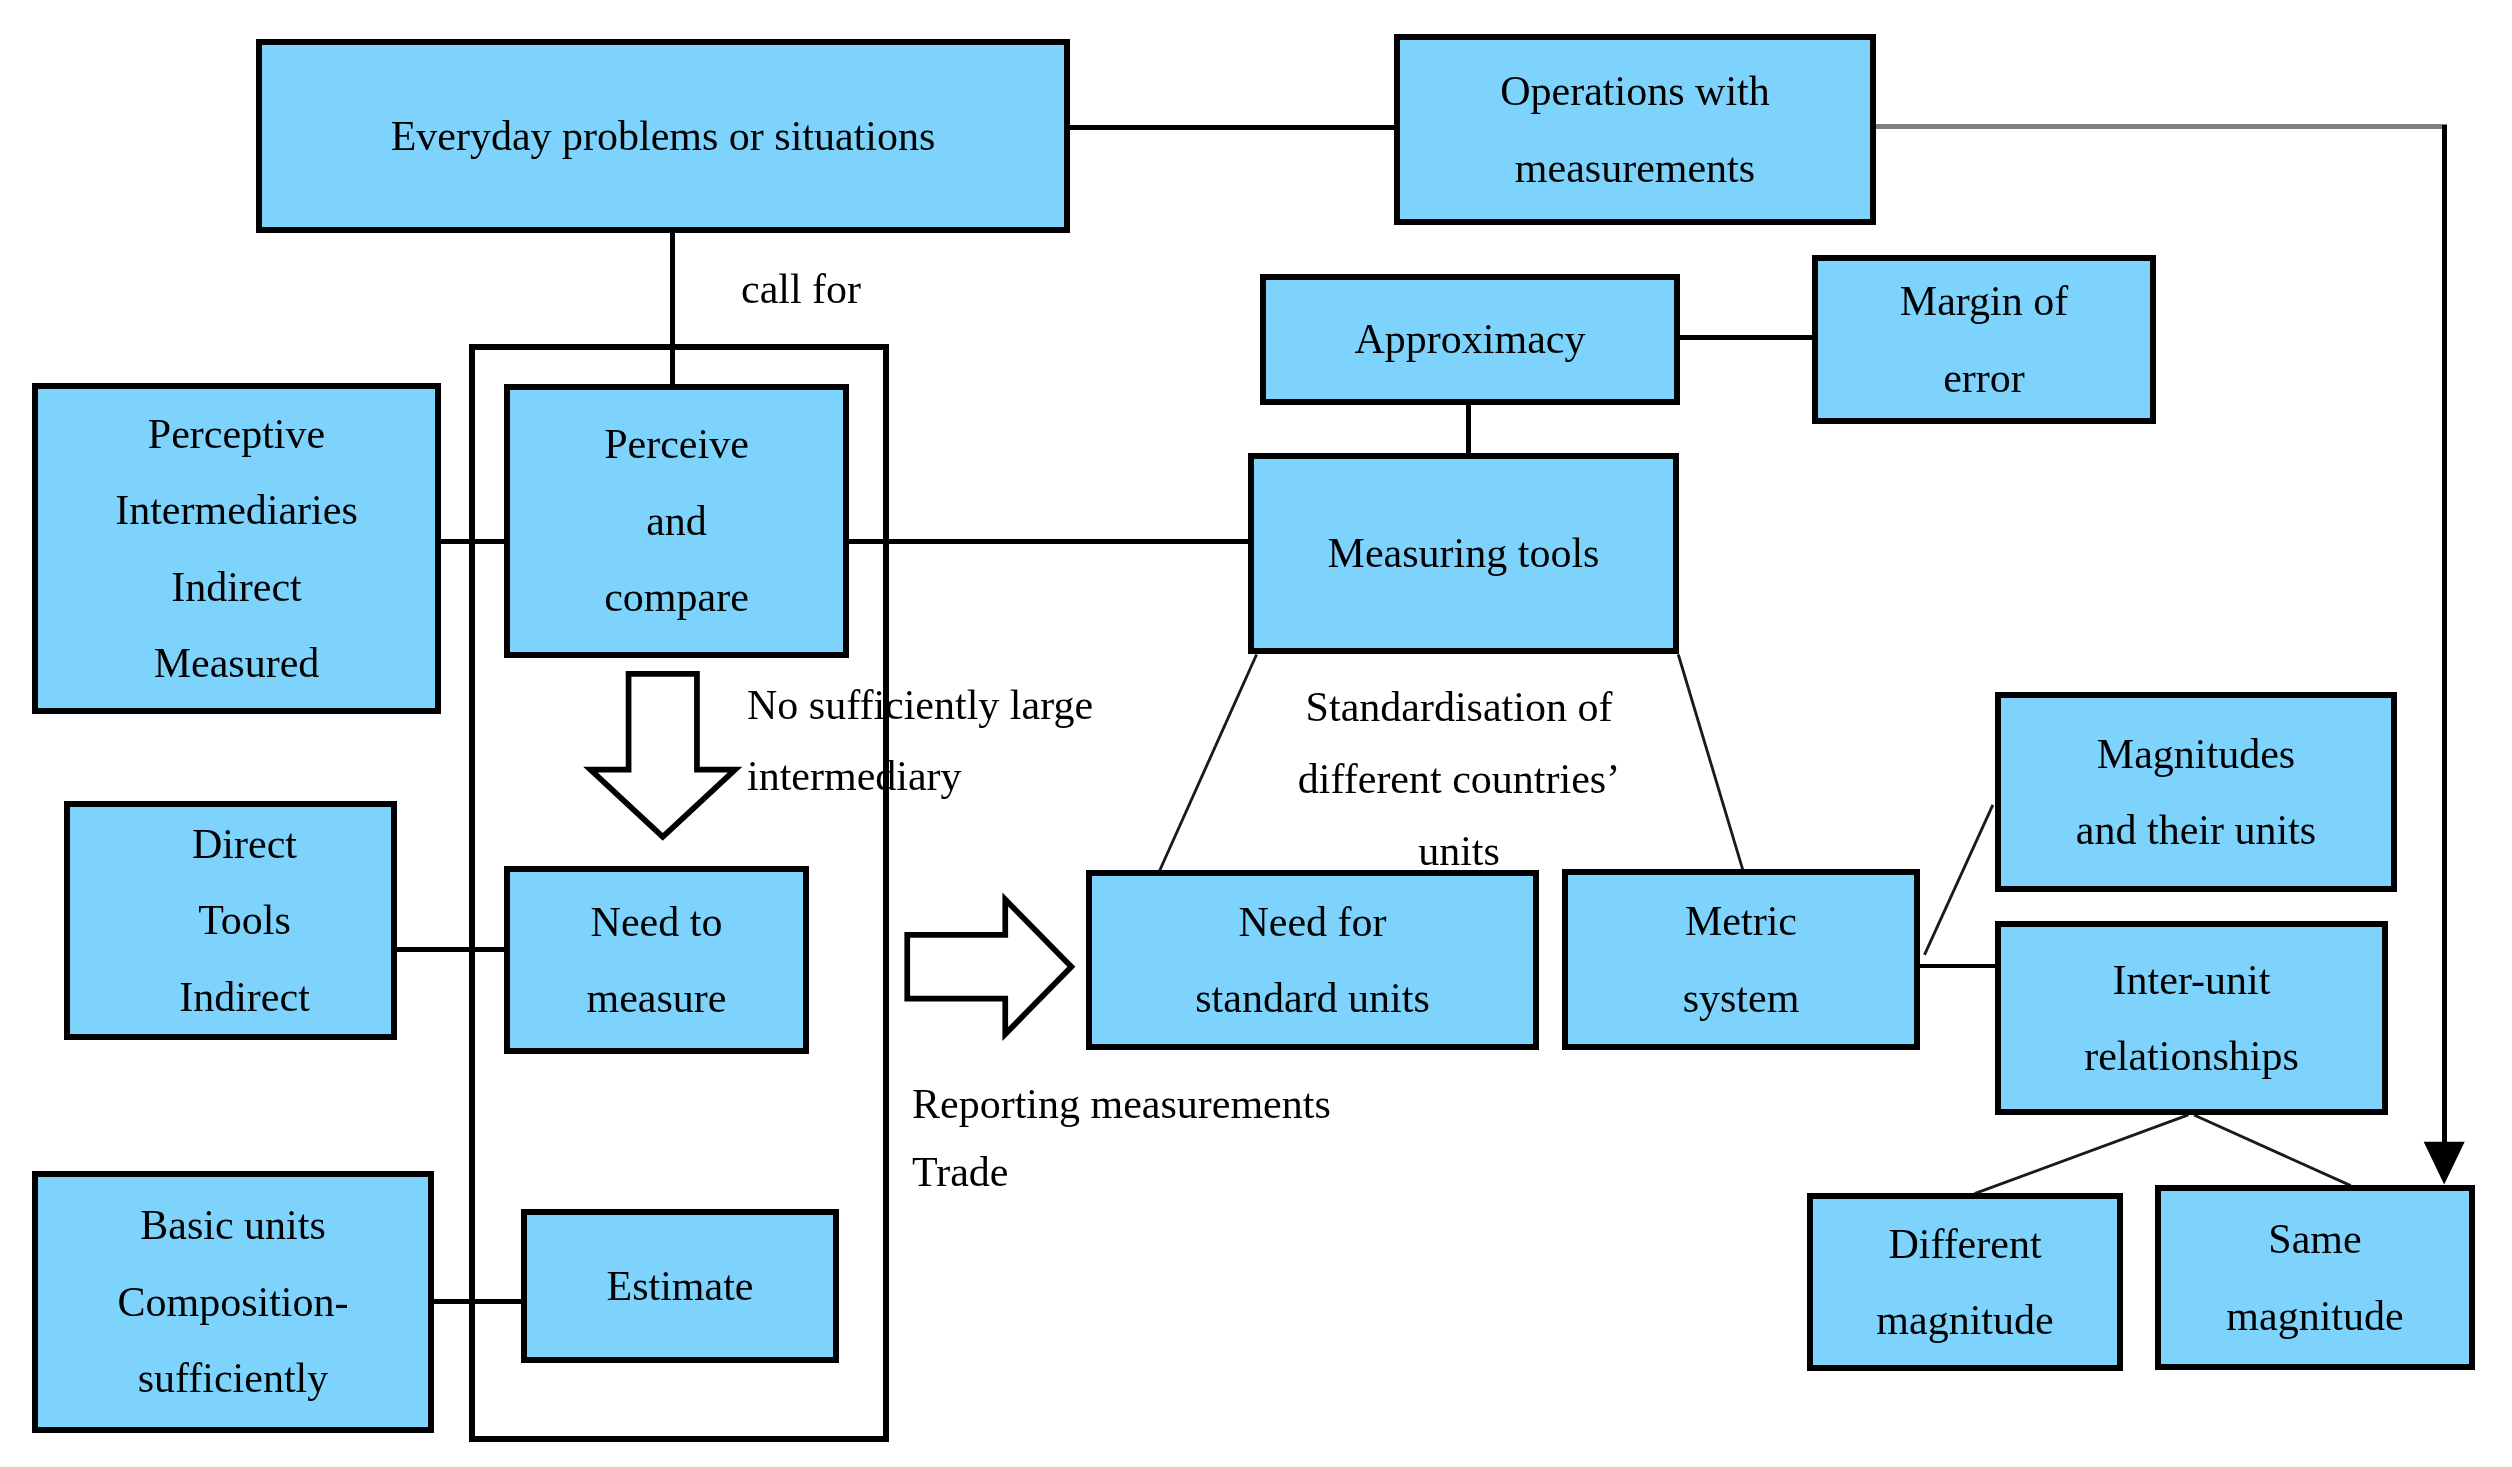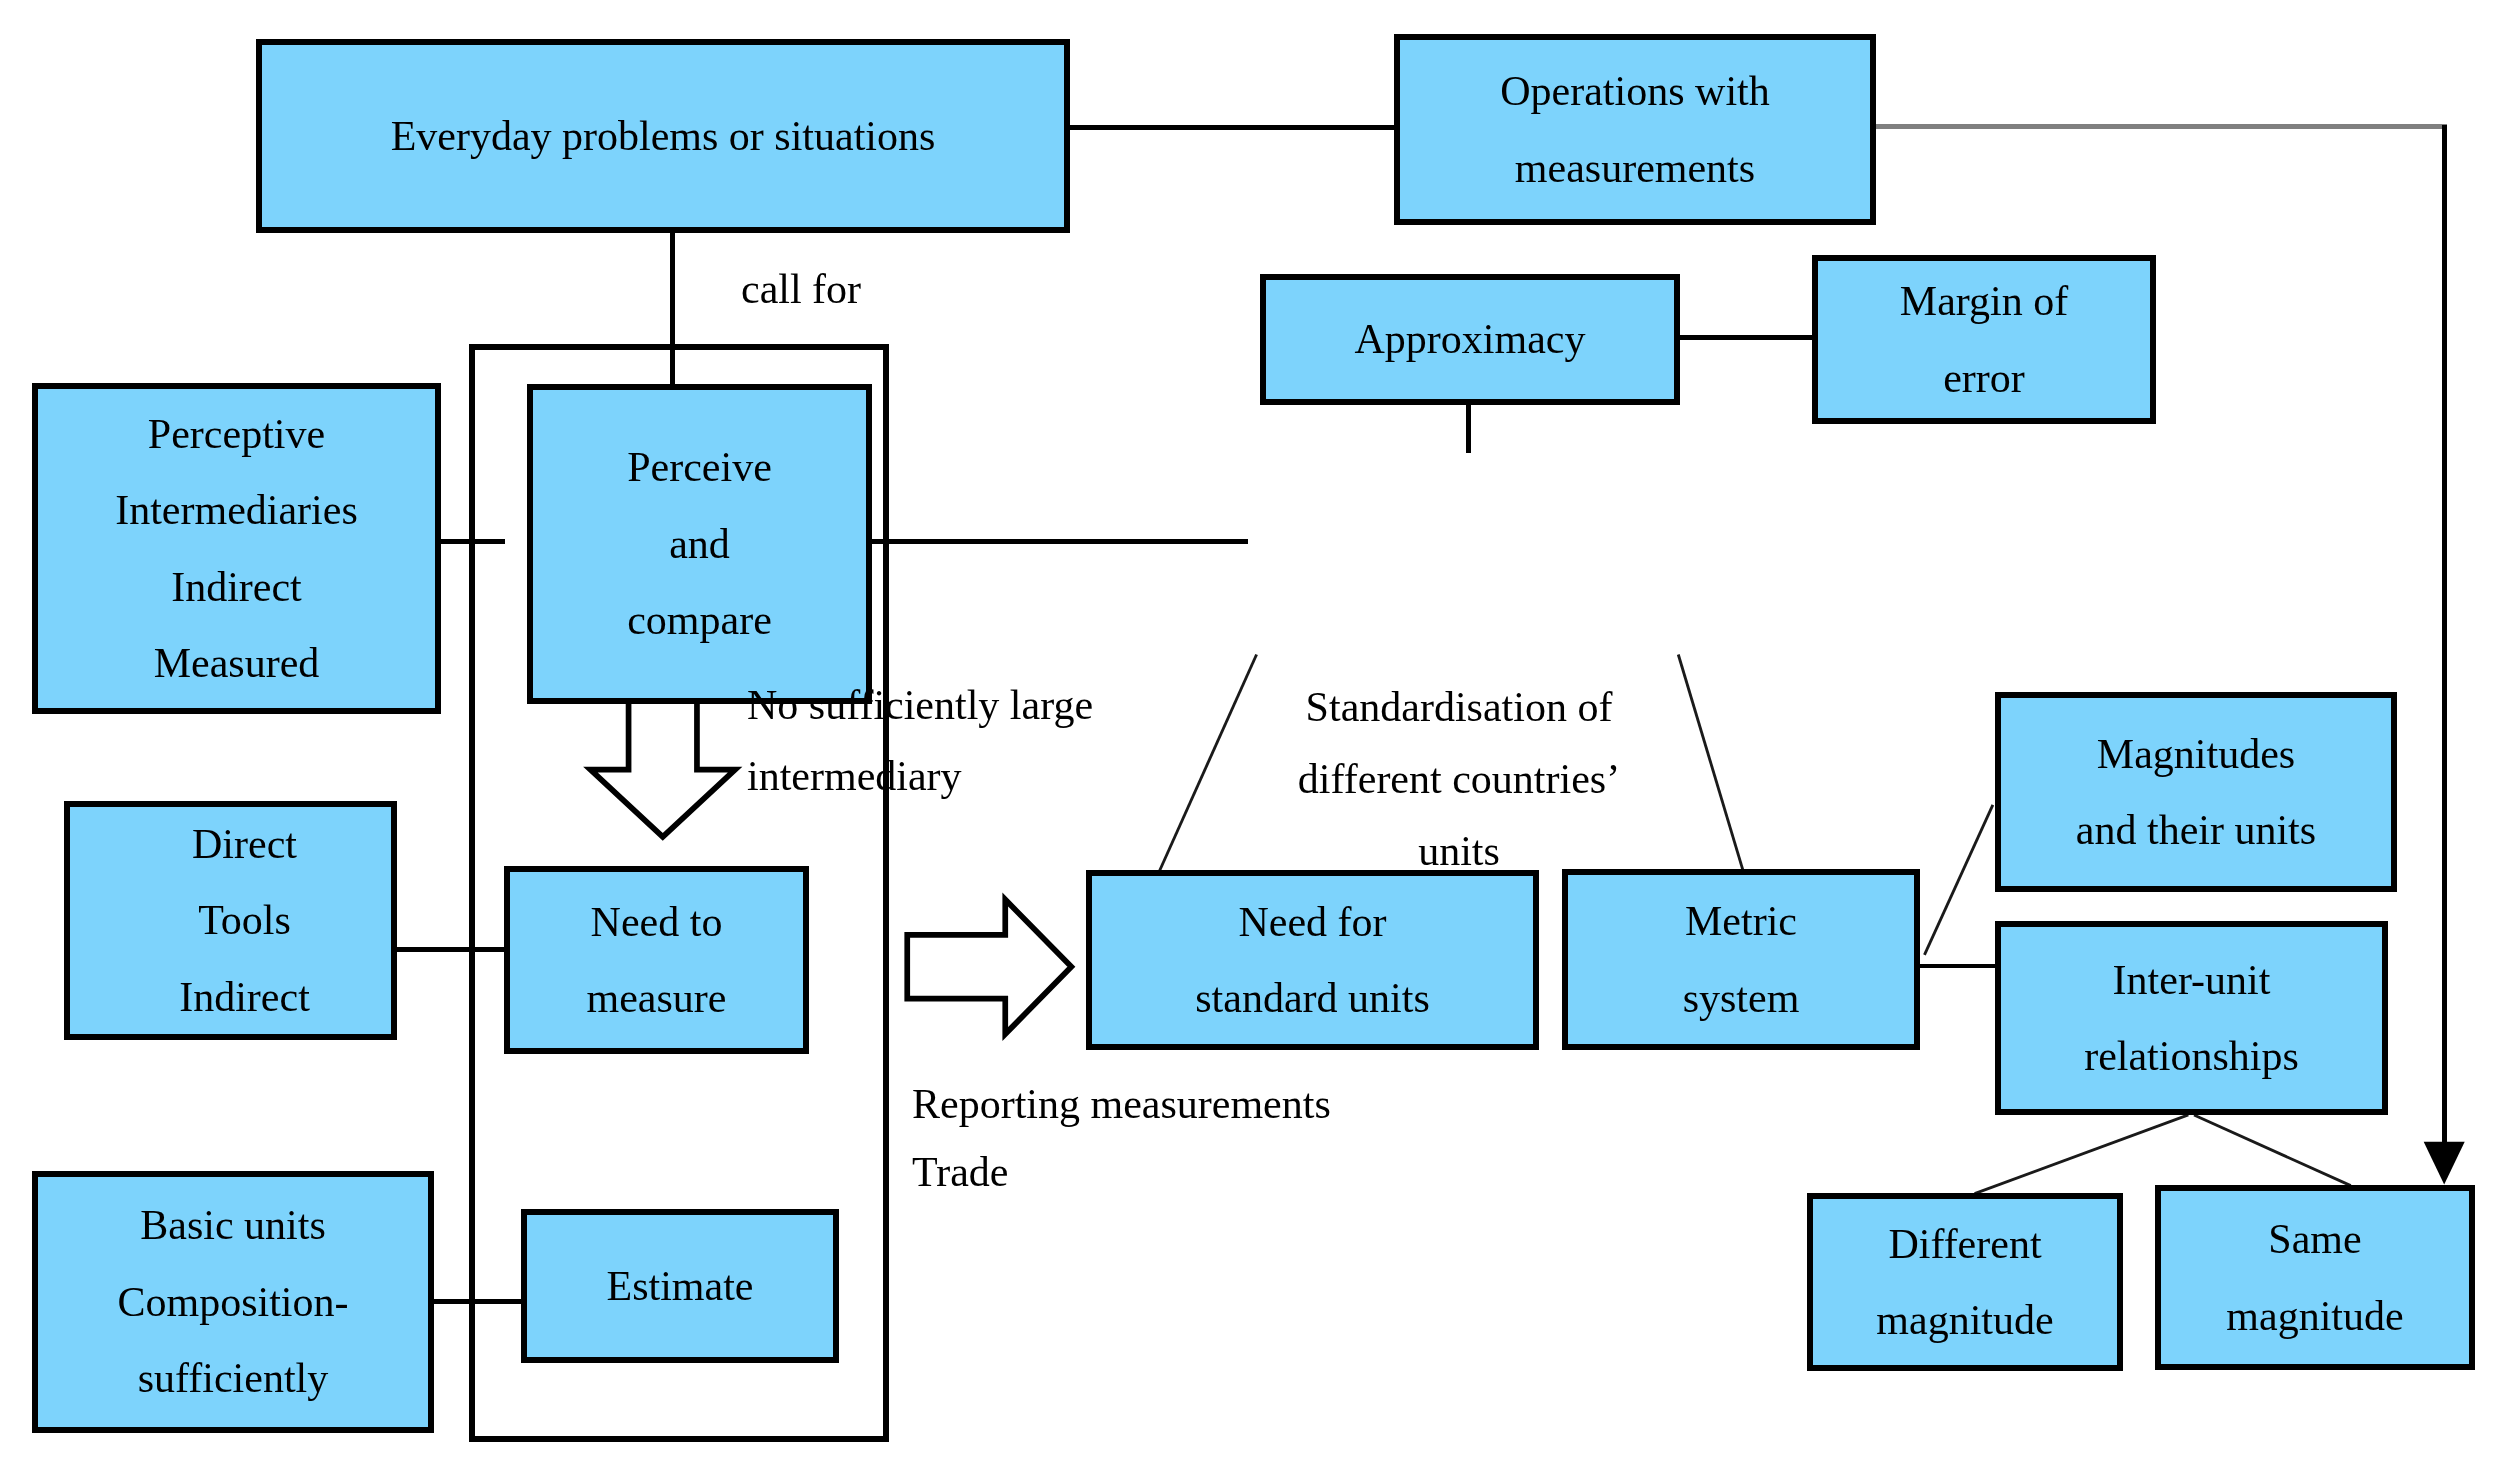--- a/index.html
+++ b/index.html
@@ -51,24 +51,25 @@
   <div class="box" style="left:256px;top:39px;width:814px;height:194px;">Everyday problems or situations</div>
 
   <div class="box" style="left:1394px;top:34px;width:482px;height:191px;">Operations with
 measurements</div>
 
   <div class="box" style="left:1260px;top:274px;width:420px;height:131px;">Approximacy</div>
 
   <div class="box" style="left:1812px;top:255px;width:344px;height:169px;">Margin of
 error</div>
 
+  <div class="box" style="left:1248px;top:453px;width:431px;height:201px;">Measuring tools</div>
 
   <div class="frame" style="left:469px;top:344px;width:420px;height:1098px;"></div>
 
-  <div class="box" style="left:527px;top:384px;width:345px;height:320px;">Perceive
+  <div class="box" style="left:504px;top:384px;width:345px;height:274px;">Perceive
 and
 compare</div>
 
   <div class="box" style="left:504px;top:866px;width:305px;height:188px;">Need to
 measure</div>
 
   <div class="box" style="left:521px;top:1209px;width:318px;height:154px;">Estimate</div>
 
   <div class="box" style="left:32px;top:383px;width:409px;height:331px;">Perceptive
 Intermediaries

